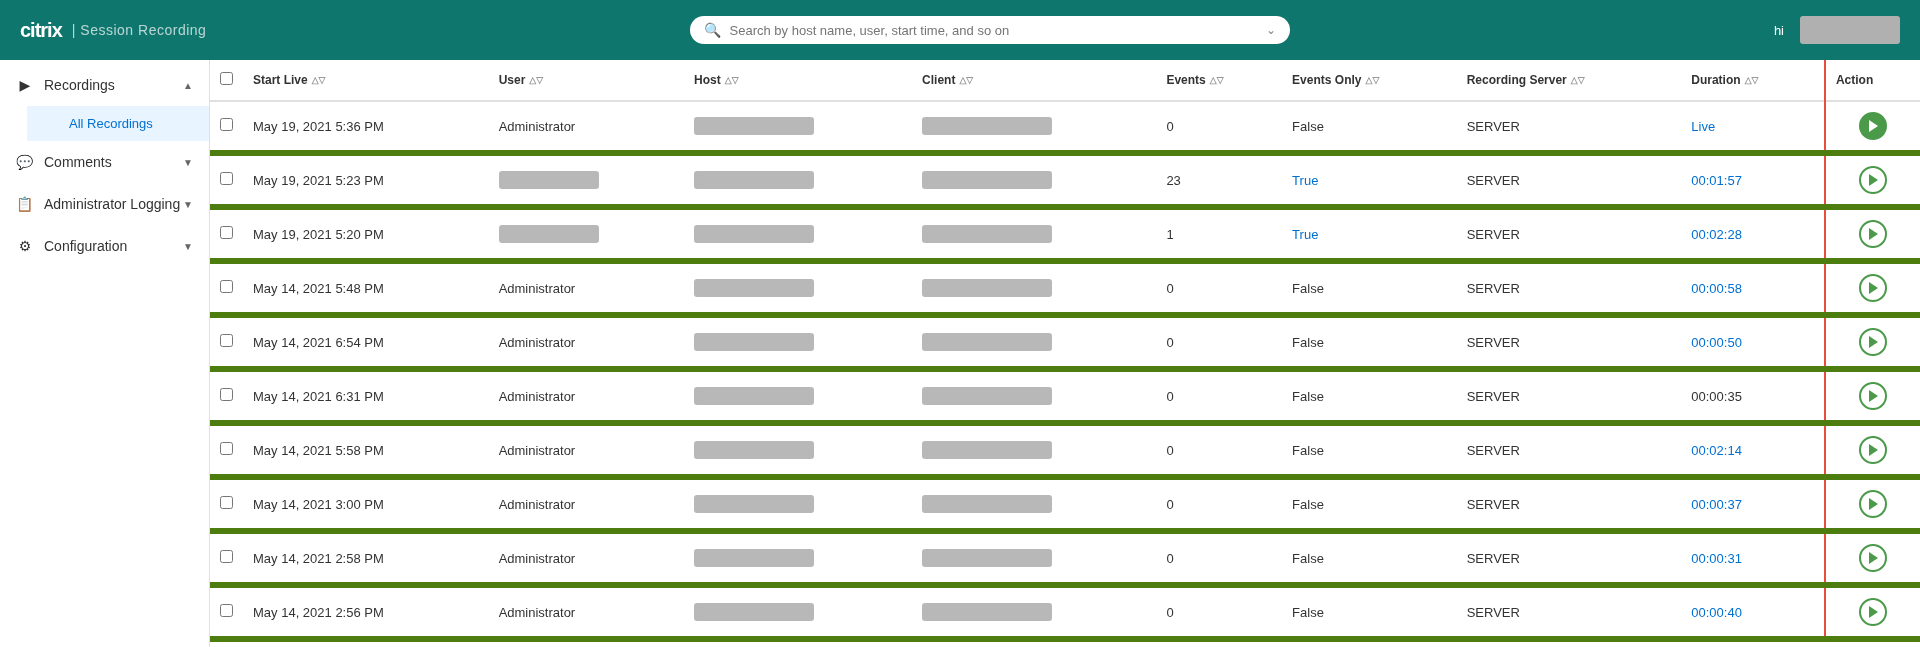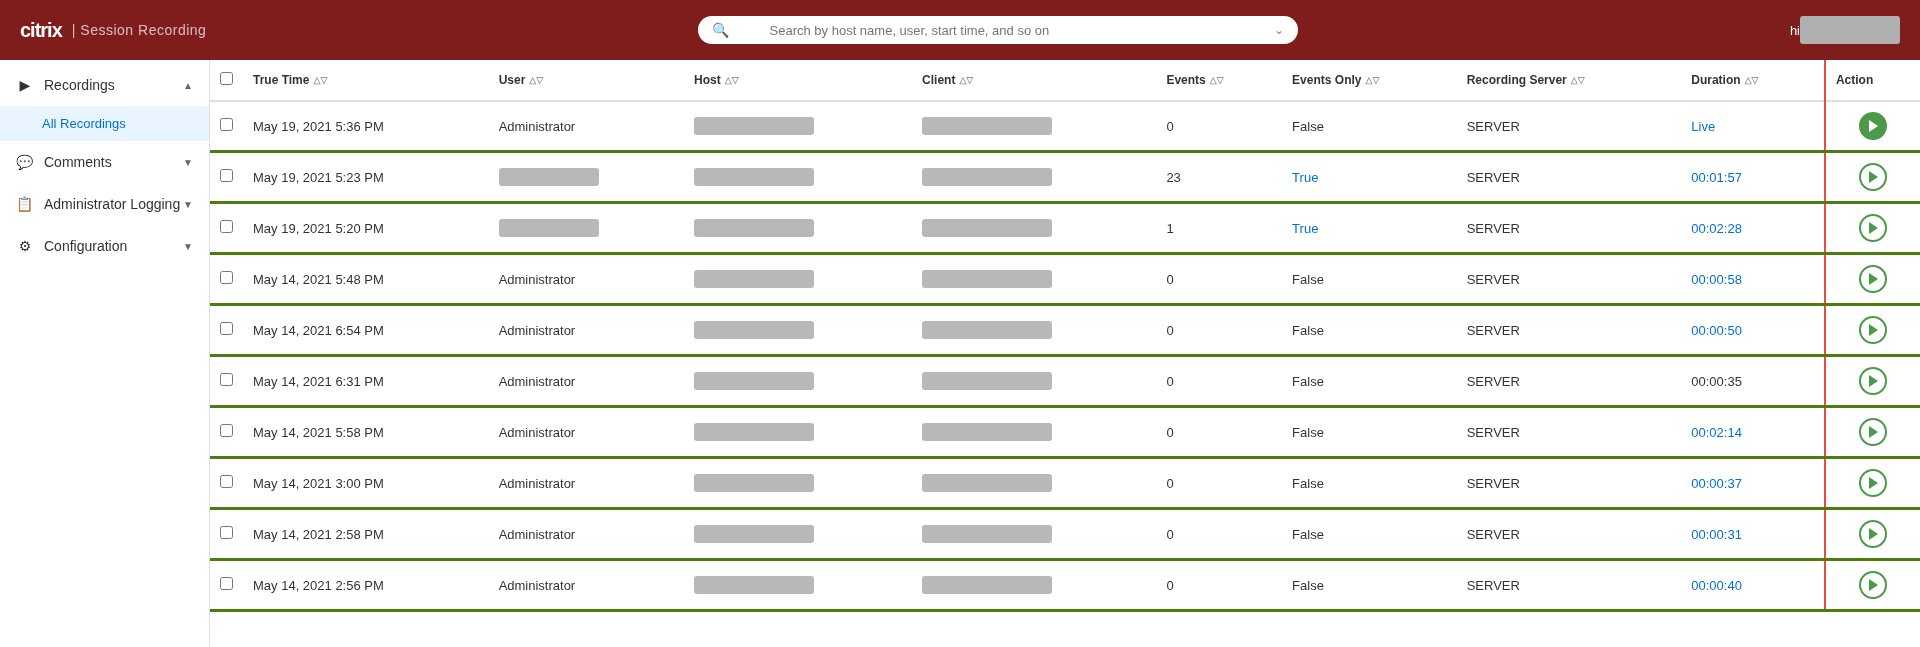--- a/index.html
+++ b/index.html
@@ -1,20 +1,20 @@
 <!DOCTYPE html>
 <html><head>
   <meta charset="utf-8">
   <style>
     * { box-sizing: border-box; margin: 0; padding: 0; }
     body { font-family: Arial, sans-serif; font-size: 13px; background: #f5f5f5; display: flex; flex-direction: column; height: 647px; overflow: hidden; }
 
     
     .header {
-      background: #7f1d1d;
+      background: #0f766e;
       height: 60px;
       display: flex;
       align-items: center;
       padding: 0 20px;
       flex-shrink: 0;
     }
     .header-logo {
       display: flex;
       align-items: center;
       gap: 10px;
@@ -43,30 +43,29 @@
       padding: 6px 14px;
       width: 600px;
       gap: 8px;
     }
     .search-box input {
       border: none;
       outline: none;
       font-size: 13px;
       flex: 1;
       color: #666;
-      margin-left: 32px;
     }
     .search-icon { color: #888; font-size: 14px; }
     .search-chevron { color: #888; font-size: 12px; margin-left: 4px; }
     .header-user {
       color: white;
       font-size: 13px;
       display: flex;
       align-items: center;
-      gap: 0;
+      gap: 16px;
     }
     .user-avatar {
       background: #b0b0b0;
       width: 100px;
       height: 28px;
       border-radius: 3px;
     }
 
     
     .main-layout {
@@ -93,20 +92,21 @@
       justify-content: space-between;
     }
     .sidebar-item-left { display: flex; align-items: center; gap: 10px; }
     .sidebar-sub-item {
       padding: 10px 32px 10px 42px;
       cursor: pointer;
       color: #0070d2;
       font-size: 13px;
       font-weight: 500;
       background: #e8f4ff;
+      margin-left: 27px;
     }
     .icon-box {
       width: 18px;
       height: 18px;
       display: flex;
       align-items: center;
       justify-content: center;
       font-size: 14px;
     }
     .chevron { font-size: 10px; color: #666; }
@@ -133,21 +133,21 @@
       font-weight: 600;
       font-size: 12px;
       color: #333;
       white-space: nowrap;
       position: sticky;
       top: 0;
       background: white;
       border-bottom: 1px solid #ddd;
     }
     .recordings-table tbody tr {
-      border-bottom: 3px solid #4d7c0f;
+      border-bottom: 6px solid #4d7c0f;
     }
     .recordings-table td {
       padding: 10px 10px;
       font-size: 13px;
       color: #333;
       vertical-align: middle;
     }
     .th-sort { display: flex; align-items: center; gap: 4px; white-space: nowrap; }
     .sort-icon { color: #999; font-size: 9px; }
     .checkbox-cell { width: 30px; }
@@ -267,21 +267,21 @@
 
   <div class="content">
     <table class="recordings-table">
       <thead>
         <tr>
           <th class="checkbox-cell">
             <input type="checkbox" style="">
           </th>
           <th>
             <div class="th-sort">
-              <span>True Time</span>
+              <span>Start Live</span>
               <span class="sort-icon">△▽</span>
             </div>
           </th>
           <th>
             <div class="th-sort">
               <span>User</span>
               <span class="sort-icon">△▽</span>
             </div>
           </th>
           <th>

